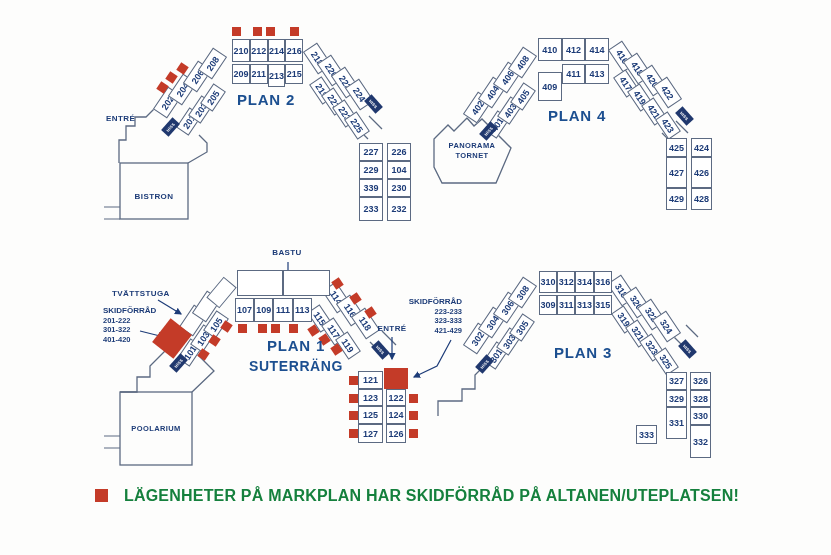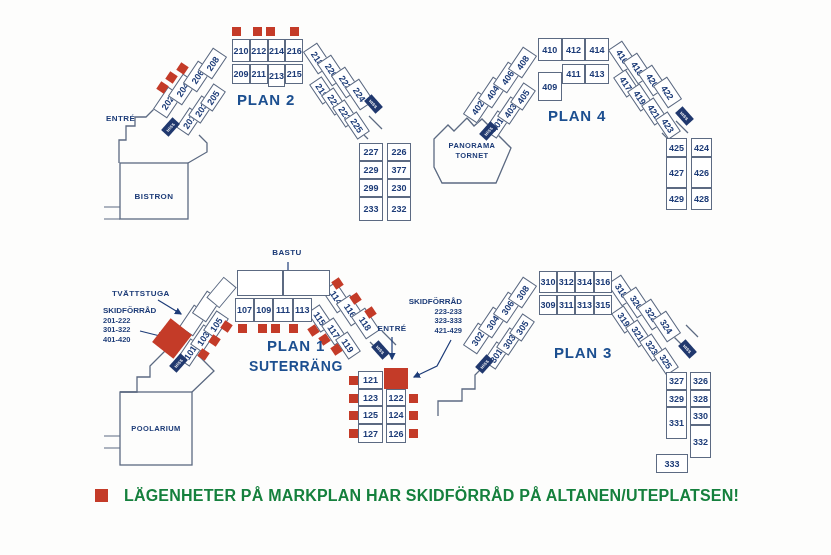--- a/index.html
+++ b/index.html
@@ -177,43 +177,43 @@
     <div class="room" style="left: 539px; top: 271px; width: 18.2px; height: 22px;">310</div>
     <div class="room" style="left: 557.2px; top: 271px; width: 18.2px; height: 22px;">312</div>
     <div class="room" style="left: 575.4px; top: 271px; width: 18.2px; height: 22px;">314</div>
     <div class="room" style="left: 593.6px; top: 271px; width: 18.2px; height: 22px;">316</div>
     <div class="room" style="left: 539px; top: 295px; width: 18.2px; height: 20px;">309</div>
     <div class="room" style="left: 557.2px; top: 295px; width: 18.2px; height: 20px;">311</div>
     <div class="room" style="left: 575.4px; top: 295px; width: 18.2px; height: 20px;">313</div>
     <div class="room" style="left: 593.6px; top: 295px; width: 18.2px; height: 20px;">315</div>
     <div class="room" style="left: 359px; top: 143px; width: 24px; height: 18px;">227</div>
     <div class="room" style="left: 359px; top: 161px; width: 24px; height: 18px;">229</div>
-    <div class="room" style="left: 359px; top: 179px; width: 24px; height: 18px;">299</div>
+    <div class="room" style="left: 359px; top: 179px; width: 24px; height: 18px;">339</div>
     <div class="room" style="left: 359px; top: 197px; width: 24px; height: 24px;">233</div>
     <div class="room" style="left: 387px; top: 143px; width: 24px; height: 18px;">226</div>
-    <div class="room" style="left: 387px; top: 161px; width: 24px; height: 18px;">377</div>
+    <div class="room" style="left: 387px; top: 161px; width: 24px; height: 18px;">104</div>
     <div class="room" style="left: 387px; top: 179px; width: 24px; height: 18px;">230</div>
     <div class="room" style="left: 387px; top: 197px; width: 24px; height: 24px;">232</div>
     <div class="room" style="left: 666px; top: 138px; width: 21px; height: 19px;">425</div>
     <div class="room" style="left: 666px; top: 157px; width: 21px; height: 31px;">427</div>
     <div class="room" style="left: 666px; top: 188px; width: 21px; height: 22px;">429</div>
     <div class="room" style="left: 691px; top: 138px; width: 21px; height: 19px;">424</div>
     <div class="room" style="left: 691px; top: 157px; width: 21px; height: 31px;">426</div>
     <div class="room" style="left: 691px; top: 188px; width: 21px; height: 22px;">428</div>
     <div class="room" style="left: 358px; top: 371px; width: 25px; height: 18px;">121</div>
     <div class="room" style="left: 358px; top: 389px; width: 25px; height: 17px;">123</div>
     <div class="room" style="left: 358px; top: 406px; width: 25px; height: 18px;">125</div>
     <div class="room" style="left: 358px; top: 424px; width: 25px; height: 19px;">127</div>
     <div class="room" style="left: 386px; top: 389px; width: 20px; height: 17px;">122</div>
     <div class="room" style="left: 386px; top: 406px; width: 20px; height: 18px;">124</div>
     <div class="room" style="left: 386px; top: 424px; width: 20px; height: 19px;">126</div>
     <div class="room" style="left: 666px; top: 372px; width: 21px; height: 18px;">327</div>
     <div class="room" style="left: 666px; top: 390px; width: 21px; height: 17px;">329</div>
     <div class="room" style="left: 666px; top: 407px; width: 21px; height: 32px; text-align: center;">331</div>
-    <div class="room" style="left: 656px; top: 425px; width: 32px; height: 19px; margin-top: 29px;">333</div>
+    <div class="room" style="left: 636px; top: 425px; width: 21px; height: 19px;">333</div>
     <div class="room" style="left: 690px; top: 372px; width: 21px; height: 18px;">326</div>
     <div class="room" style="left: 690px; top: 390px; width: 21px; height: 17px;">328</div>
     <div class="room" style="left: 690px; top: 407px; width: 21px; height: 18px;">330</div>
     <div class="room" style="left: 690px; top: 425px; width: 21px; height: 33px;">332</div>
     <div class="blank" style="left: 179.5px; top: 311.5px; transform: rotate(-56deg); width: 27px; height: 17px;"></div>
     <div class="blank" style="left: 192.5px; top: 297.5px; transform: rotate(-56deg); width: 27px; height: 17px;"></div>
     <div class="blank" style="left: 207.5px; top: 283.5px; transform: rotate(-50deg); width: 27px; height: 17px;"></div>
     <div class="blank" style="left: 237px; top: 270px; width: 46px; height: 26px;"></div>
     <div class="blank" style="left: 283px; top: 270px; width: 47px; height: 26px;"></div>
     <div class="redbox" style="left: 157px; top: 324.5px; transform: rotate(-52deg); width: 30px; height: 27px;"></div>

